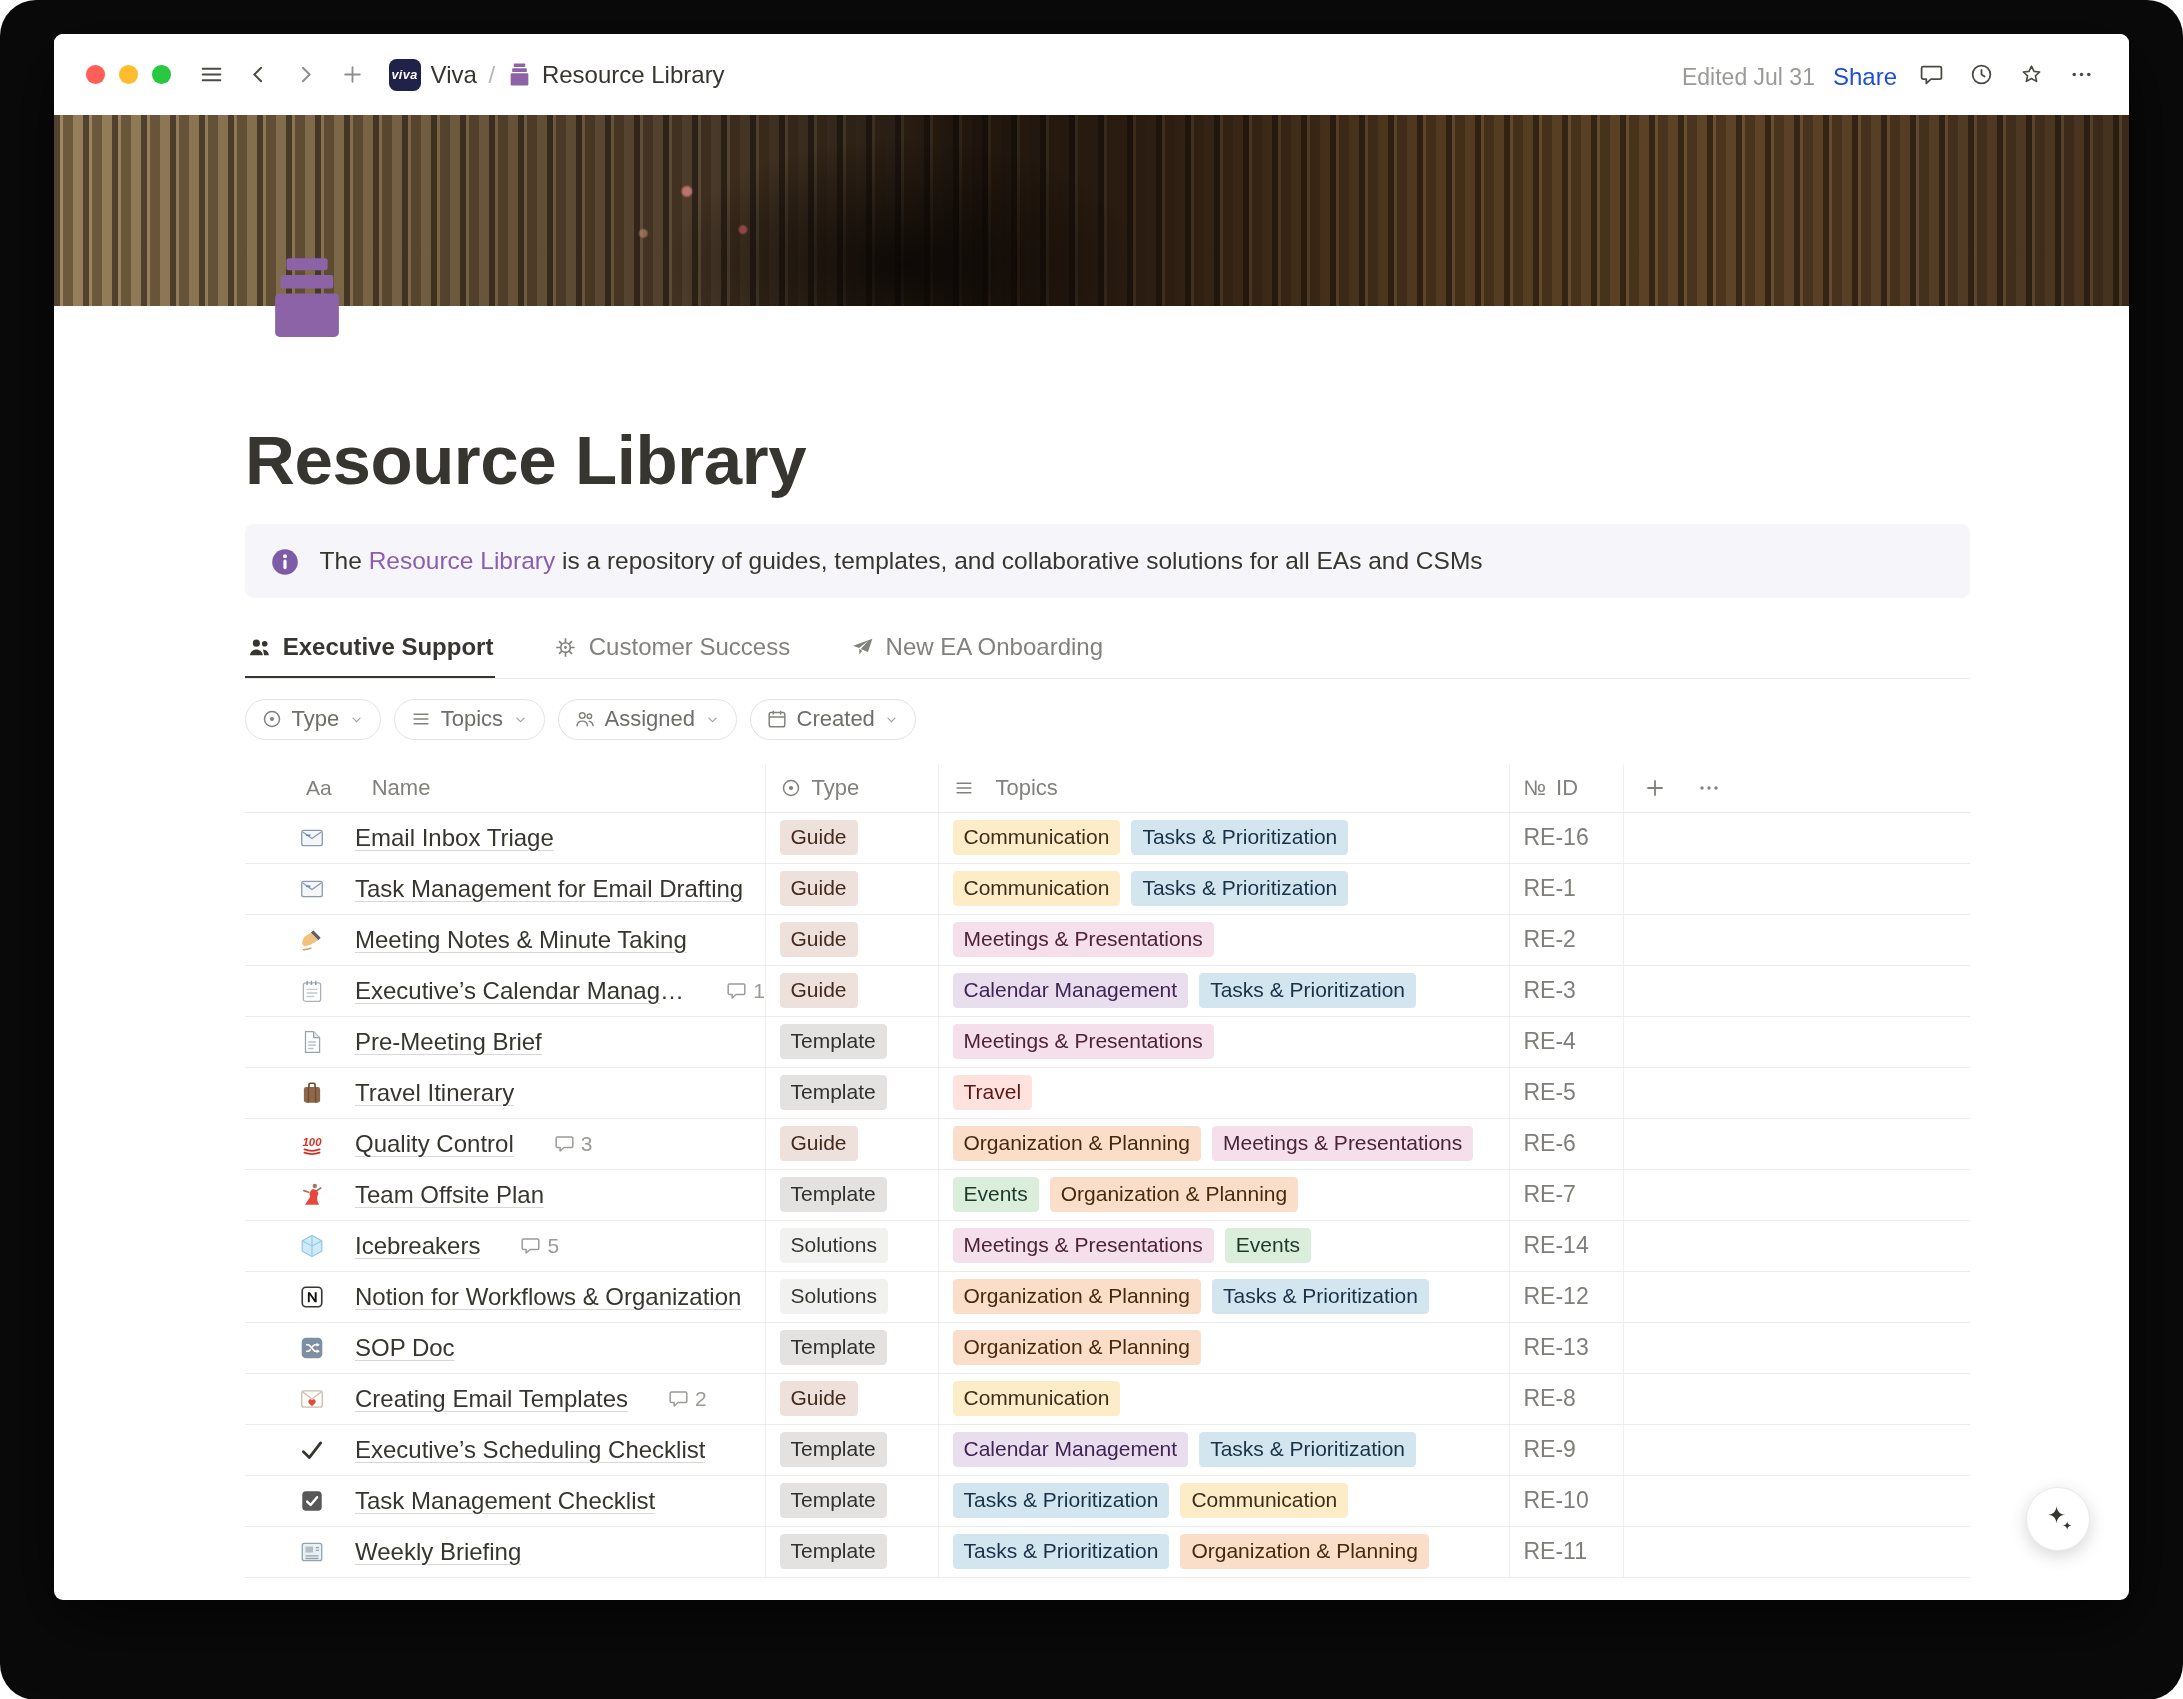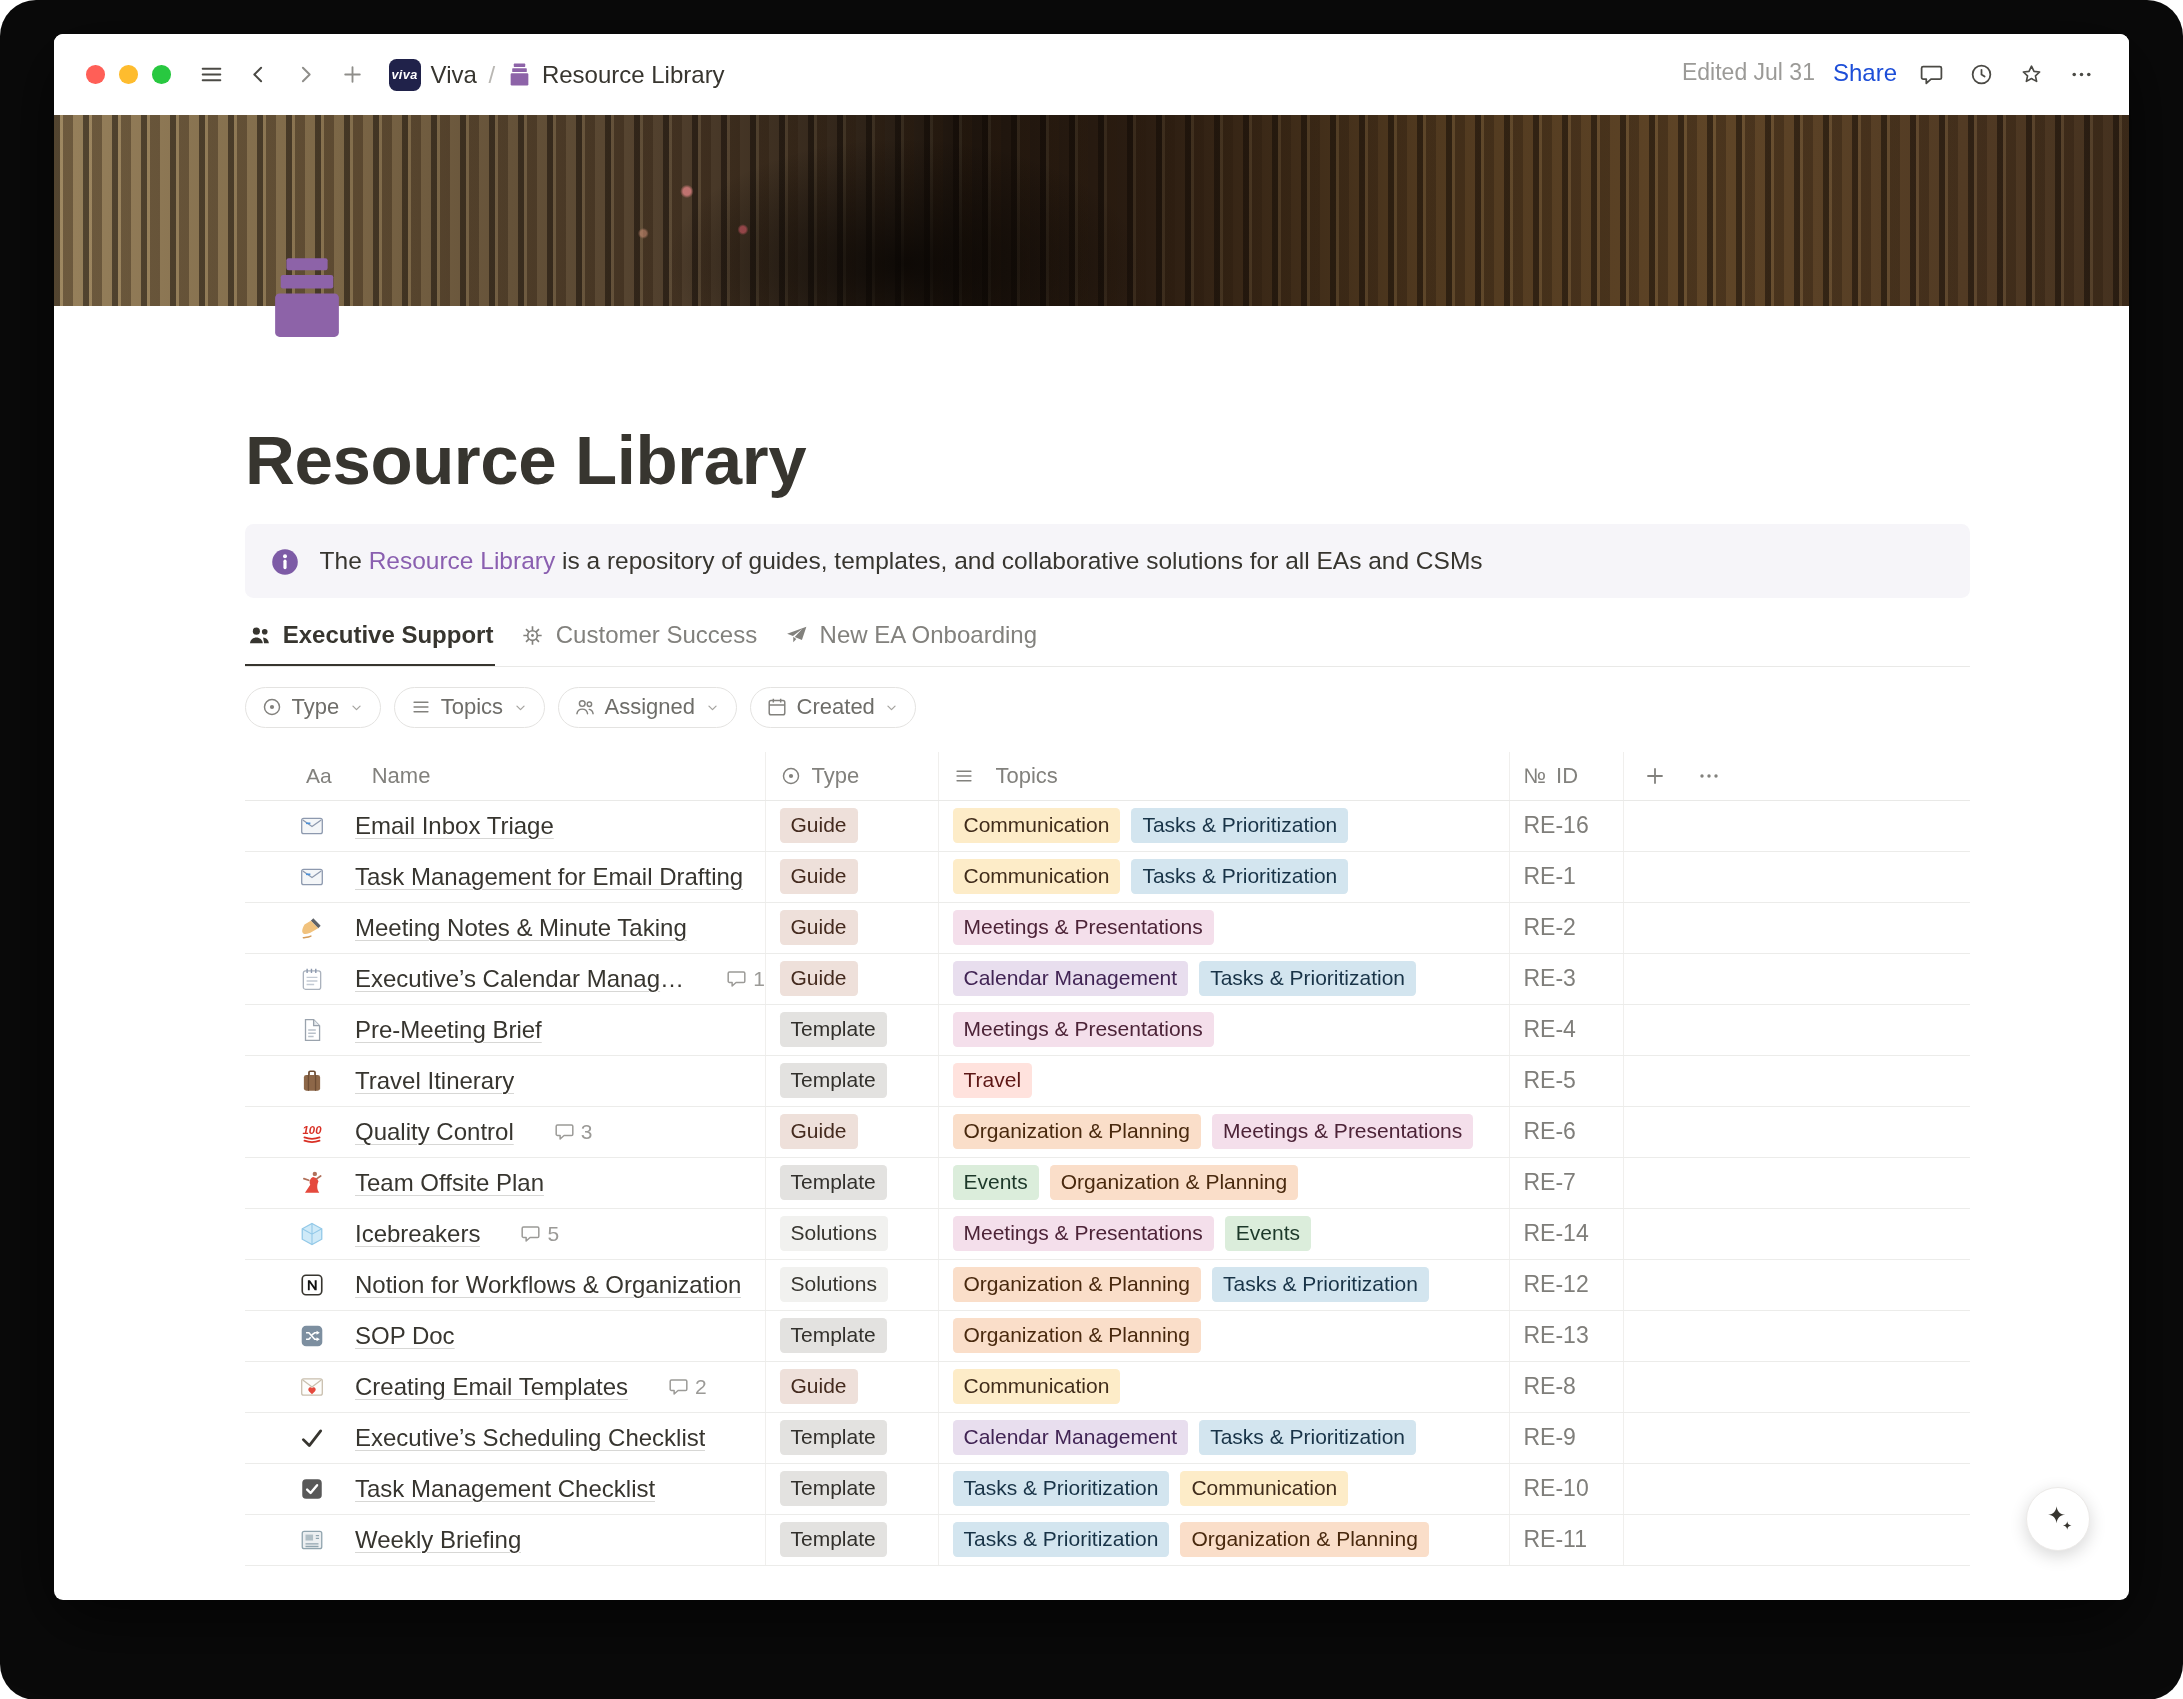--- a/index.html
+++ b/index.html
@@ -14,21 +14,21 @@
   .l-close{background:#ff5f57}.l-min{background:#febc2e}.l-zoom{background:#28c840}
   .nav-group{display:flex;align-items:center;gap:15px;margin-right:20px}
   .tbtn{width:32px;height:32px;display:inline-flex;align-items:center;justify-content:center;color:#4b4a45;cursor:pointer}
   .tbtn svg{width:25px;height:25px}
   .tbtn.dim{color:#8f8e8a}
   .crumbs{display:flex;align-items:center;gap:10px;font-size:24px;color:#37352f}
   .viva-logo{width:32px;height:32px;border-radius:7.6px;background:#20224a;color:#fff;display:inline-flex;align-items:center;justify-content:center;font-style:italic;font-weight:700;font-size:12.7px;letter-spacing:0.4px}
   .sep{color:#b9b7b3;margin:0 1.7px}
   .crumb-ic{width:25px;height:25px;display:inline-flex}
   .crumb-ic svg{width:100%;height:100%}
-  .tb-right{margin-left:auto;display:flex;align-items:flex-start;gap:18px}
+  .tb-right{margin-left:auto;display:flex;align-items:flex-end;gap:18px}
   .edited{color:#9b9a97;font-size:23px;white-space:nowrap}
   .share{font-size:24px;color:#1d4ed8;cursor:pointer}
 
   
   .cover{height:191px;
     background:
       radial-gradient(circle 9.3px at 30.5% 40%, rgba(219,128,128,.8) 0 40%, transparent 72%),
       radial-gradient(circle 7.6px at 33.2% 60%, rgba(196,84,95,.65) 0 40%, transparent 72%),
       radial-gradient(circle 7.6px at 28.4% 62%, rgba(210,146,120,.55) 0 40%, transparent 72%),
       radial-gradient(ellipse 364px 194px at 41% 78%, rgba(8,5,3,.82), transparent 65%),
@@ -38,21 +38,21 @@
 
   
   .page-icon{position:absolute;left:208px;top:216px;width:90px;height:95px;z-index:5;cursor:pointer}
   .page-icon svg{width:100%;height:100%}
   .content{padding-left:191px}
   h1.title{margin-top:115px;font-size:69px;font-weight:700;letter-spacing:-0.4px;color:#37352f}
   .callout{margin-top:24px;width:1725px;background:#f6f5f9;border-radius:8.5px;padding:20px 24px;display:flex;gap:18.6px;align-items:flex-start;font-size:24.5px;line-height:1.4;color:#37352f}
   .callout .icn{width:32px;height:32px;flex:none;margin-top:1.7px}
   .link{color:#8a5fb0;cursor:pointer}
 
-  .tabbar{margin-top:18px;width:1725px;display:flex;gap:23px;border-bottom:0.8px solid #e9e9e7}
+  .tabbar{margin-top:30px;width:1725px;display:flex;gap:56px;border-bottom:0.8px solid #e9e9e7}
   .tab{display:flex;align-items:center;gap:11px;font-size:24px;color:#82817d;padding:5px 1.7px 15px;border-bottom:2.5px solid transparent;margin-bottom:-0.8px;cursor:pointer;white-space:nowrap}
   .tab .icn{width:25px;height:25px}
   .tab.active{color:#37352f;font-weight:600;border-bottom-color:#37352f}
 
   .filterbar{margin-top:20px;display:flex;gap:13.5px}
   .chip{display:inline-flex;align-items:center;gap:8.5px;height:41px;padding:0 15px;border:0.8px solid #e4e3e1;border-radius:22px;font-size:22px;color:#6e6d69;background:#fff;cursor:pointer;white-space:nowrap}
   .chip .icn{width:22px;height:22px;color:#82817d}
   .chip .chev{width:17px;height:17px;color:#a5a4a0}
 
   

